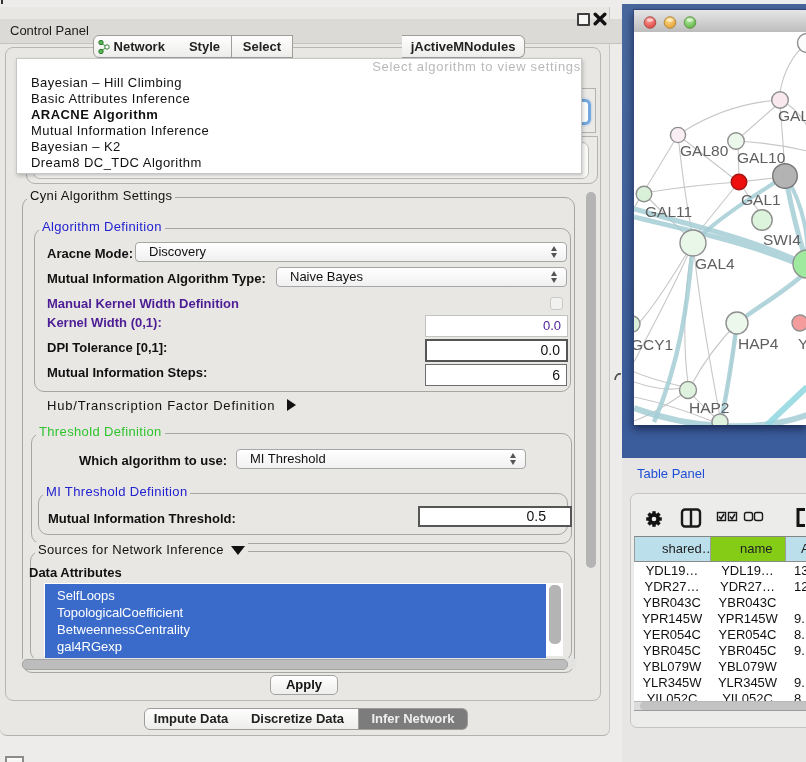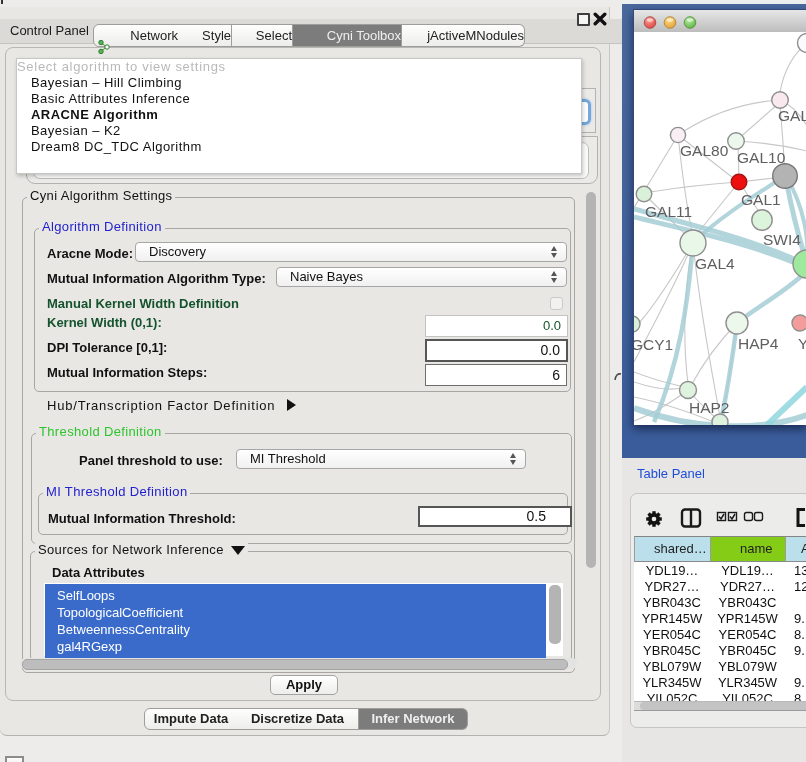--- a/index.html
+++ b/index.html
@@ -5,48 +5,48 @@
 body{width:806px;height:762px;overflow:hidden;background:#edecea;font-family:"Liberation Sans",sans-serif;font-size:13px;color:#111}
 .ab{position:absolute}
 .b{font-weight:bold}
 #root{position:absolute;left:0;top:0;width:806px;height:762px;overflow:hidden}
 
 #cpwin{left:0;top:7px;width:609px;height:728px;background:#e9e7e4;border-right:1px solid #c9c7c4;border-bottom:1px solid #b4b2ae;border-radius:0 0 7px 7px}
 #cptitle{left:0;top:19px;width:631px;height:24px;background:#dcdad7;border-bottom:1px solid #c6c4c0;line-height:24px}
 #cptitle .t{position:absolute;left:10px;top:0;color:#1b1b1b}
 .flicon{left:577px;top:13px;width:9px;height:9px;border:2px solid #3e3e3e;border-radius:1px;background:#f6f6f4}
 
-.tab{top:24px;height:21px;border:1px solid #9f9d99;border-left:none;background:linear-gradient(#fefefe,#ededeb);text-align:right;font-weight:normal;line-height:21px;color:#222}
+.tab{top:35px;height:21px;border:1px solid #9f9d99;border-left:none;background:linear-gradient(#fefefe,#ededeb);text-align:center;font-weight:bold;line-height:21px;color:#222}
 .tab.first{border-left:1px solid #9f9d99;border-radius:6px 0 0 6px}
 .tab.last{border-radius:0 6px 6px 0}
 .tab.sel{background:#7c7c7c;color:#efefef}
 .btab{top:708px;height:20px;border:1px solid #9f9d99;border-left:none;background:linear-gradient(#fefefe,#ededeb);text-align:center;font-weight:bold;line-height:20px;color:#222}
 .btab.first{border-left:1px solid #9f9d99;border-radius:6px 0 0 6px}
 .btab.last{border-radius:0 6px 6px 0}
 .btab.sel{background:#7c7c7c;color:#efefef}
 #panel{left:5px;top:47px;width:594px;height:652px;border:1px solid #b9b7b4;border-radius:8px;background:#e9e7e4}
 
-.grp{border:1px solid #a8a6a2;border-radius:5px}
+.grp{border:1px solid #a8a6a2;border-radius:10px}
 .grp .gt{position:absolute;top:-10px;left:4px;background:#e9e7e4;padding:0 3px;line-height:15px;white-space:nowrap;letter-spacing:0.35px}
 .bluet{color:#2121cf}
 .greent{color:#2ec42e}
-.gray{color:#14532d}
+.gray{color:#4c1d95}
 
 .combo{height:18px;border:1px solid #a6a6a6;border-radius:4px;background:linear-gradient(#ffffff,#f0f0f0);line-height:18px}
 .combo .ct{position:absolute;left:13px;top:0}
 .updn{position:absolute;right:8px;top:3px;width:7px;height:12px}
 .updn:before{content:"";position:absolute;left:0;top:0;border-left:3.5px solid transparent;border-right:3.5px solid transparent;border-bottom:5px solid #555}
 .updn:after{content:"";position:absolute;left:0;bottom:0;border-left:3.5px solid transparent;border-right:3.5px solid transparent;border-top:5px solid #555}
 
 .tf{background:#fff;text-align:right;line-height:20px}
 
 .sbthumb{background:#b4b4b4;border-radius:5px}
 
 #drop{left:16px;top:58px;width:564px;height:114px;background:#fff;border:1px solid #c6c6c6;box-shadow:1px 2px 4px rgba(0,0,0,0.22);line-height:16px}
-#drop .cap{text-align:left;color:#b9b9b9;letter-spacing:0.7px}
+#drop .cap{text-align:right;color:#b9b9b9;letter-spacing:0.7px}
 #drop .it{padding-left:14px;white-space:nowrap;letter-spacing:0.45px}
 
 #desk{left:622px;top:0;width:184px;height:458px;background:linear-gradient(#49699e,#3a5c9b)}
 #netwin{left:633px;top:9px;width:173px;height:415px;box-shadow:0 4px 9px rgba(0,0,25,0.55);border-left:1px solid #33477a;border-top:1px solid #33477a}
 #nettitle{left:0;top:0;width:173px;height:22px;background:linear-gradient(#e6e6e6,#bdbdbd);border-bottom:1px solid #8d8d8d}
 #netcanvas{left:0;top:22px;width:173px;height:393px;background:#fff}
 #tpanel{left:622px;top:458px;width:184px;height:304px;background:#e7e6e4}
 #tbox{left:630px;top:493px;width:190px;height:233px;background:#ececeb;border:1px solid #c6c5c3;border-radius:7px}
 .th{top:536px;height:24px;border-top:1px solid #848484;border-bottom:1px solid #8a8a8a;border-left:1px solid #9b9b9b;text-align:left;line-height:24px;color:#222}
 .trow{height:16px;line-height:16px;text-align:center;background:#fff}
@@ -60,21 +60,20 @@
     </div>
 <div class="ab flicon"></div>
 <svg class="ab" style="left:593px;top:12px" width="14" height="14" viewBox="0 0 14 14">
       <path d="M2.2 2.2 L11.8 11.8 M11.8 2.2 L2.2 11.8" stroke="#111" stroke-width="3.4" stroke-linecap="round"></path>
     </svg>
 <div class="ab" id="panel"></div>
 
 <div class="ab tab first" style="left:93px;width:84px"> Network</div>
 <div class="ab tab" style="left:178px;width:53px">Style</div>
 <div class="ab tab" style="left:232px;width:60px">Select</div>
-<div class="ab tab sel" style="left:293px;width:108px">Cyni Toolbox</div>
 <div class="ab tab last" style="left:402px;width:122px">jActiveMNodules</div>
 <svg class="ab" style="left:98px;top:40px" width="13" height="15" viewBox="0 0 13 15">
       <line x1="3" y1="3" x2="9" y2="7" stroke="#3c9e3c"></line>
       <line x1="3" y1="11" x2="9" y2="7" stroke="#3c9e3c"></line>
       <circle cx="3" cy="2.5" r="2.2" fill="#59b359" stroke="#2c7d2c"></circle>
       <circle cx="9" cy="7" r="2.2" fill="#fff" stroke="#2c7d2c"></circle>
       <circle cx="3" cy="11.5" r="2.2" fill="#59b359" stroke="#2c7d2c"></circle>
     </svg>
 
 <div class="ab grp" style="left:22px;top:197px;width:551px;height:474px">
@@ -100,35 +99,35 @@
 <div class="ab b" style="left:47px;top:340px">DPI Tolerance [0,1]:</div>
 <div class="ab tf" style="left:425px;top:339px;width:133px;height:19px;border:2px solid #565656;padding-right:6px;font-size:14px;line-height:19px">0.0</div>
 <div class="ab b" style="left:47px;top:365px">Mutual Information Steps:</div>
 <div class="ab tf" style="left:425px;top:364px;width:134px;height:20px;border:1.5px solid #6e6e6e;padding-right:6px;font-size:14px;line-height:20px">6</div>
 <div class="ab" style="left:47px;top:398px;letter-spacing:0.8px">Hub/Transcription Factor Definition</div>
 <div class="ab" style="left:287px;top:399px;width:0;height:0;border-top:6px solid transparent;border-bottom:6px solid transparent;border-left:9px solid #111"></div>
 
 <div class="ab grp" style="left:31px;top:433px;width:539px;height:109px">
       <span class="gt greent">Threshold Definition</span>
     </div>
-<div class="ab b" style="left:79px;top:453px">Panel threshold to use:</div>
+<div class="ab b" style="left:79px;top:453px">Which algorithm to use:</div>
 <div class="ab combo" style="left:236px;top:449px;width:288px">
       <span class="ct">MI Threshold</span>
       <span class="updn"></span>
     </div>
 <div class="ab grp" style="left:38px;top:493px;width:528px;height:40px">
       <span class="gt bluet">MI Threshold Definition</span>
     </div>
 <div class="ab b" style="left:48px;top:511px">Mutual Information Threshold:</div>
 <div class="ab tf" style="left:418px;top:506px;width:126px;height:17px;border:2px solid #565656;padding-right:24px;font-size:14px;line-height:17px">0.5</div>
 
 <div class="ab grp" style="left:30px;top:551px;width:540px;height:108px">
       <span class="gt">Sources for Network Inference <span style="display:inline-block;width:0;height:0;border-left:7px solid transparent;border-right:7px solid transparent;border-top:9px solid #111;vertical-align:middle"></span></span>
     </div>
-<div class="ab b" style="left:52px;top:565px">Data Attributes</div>
+<div class="ab b" style="left:29px;top:565px">Data Attributes</div>
 <div class="ab" style="left:44px;top:583px;width:519px;height:73px;background:#fff"></div>
 <div class="ab" style="left:45px;top:584px;width:501px;height:71px;background:#3a6bcb;color:#fff;padding-top:3px;line-height:17px">
       <div style="padding-left:12px">SelfLoops</div>
       <div style="padding-left:12px">TopologicalCoefficient</div>
       <div style="padding-left:12px">BetweennessCentrality</div>
       <div style="padding-left:12px">gal4RGexp</div>
     </div>
 <div class="ab sbthumb" style="left:549px;top:585px;width:12px;height:59px"></div>
 
 <div class="ab" style="left:20px;top:658px;width:557px;height:11px;background:#e3e3e1;border-radius:5px"></div>
@@ -143,20 +142,21 @@
 <div class="ab" style="left:470px;top:88px;width:124px;height:43px;border:1px solid #b2b2b0;background:#eceae7"></div>
 <div class="ab" style="left:440px;top:99px;width:145px;height:20px;border:3px solid #74a7dd;border-radius:6px;background:#fff;box-shadow:0 0 3px #9cc0e6"></div>
 <div class="ab" style="left:26px;top:136px;width:570px;height:46px;border:1px solid #b2b2b0;border-radius:0 0 9px 9px;background:#eceae7"></div>
 <div class="ab" style="left:33px;top:142px;width:554px;height:35px;border:1px solid #bdbdbb;border-radius:7px;background:#fbfbfa"></div>
 
 <div class="ab" id="drop">
       <div class="cap">Select algorithm to view settings</div>
       <div class="it">Bayesian – Hill Climbing</div>
       <div class="it">Basic Attributes Inference</div>
       <div class="it b">ARACNE Algorithm</div>
+      <div class="it">Mutual Information Inference</div>
       <div class="it">Bayesian – K2</div>
       <div class="it">Dream8 DC_TDC Algorithm</div>
     </div>
 <svg class="ab" style="left:613px;top:371px" width="9" height="10" viewBox="0 0 9 10">
       <path d="M2,9 Q3,2 8,3" fill="none" stroke="#4a4a4a" stroke-width="1.6"></path>
     </svg>
 
 <div class="ab" id="desk"></div>
 <div class="ab" style="left:622px;top:0;width:184px;height:4px;background:#eef0ef"></div>
 <div class="ab" id="netwin">
@@ -279,21 +279,21 @@
   <rect x="72.5" y="4.5" width="8" height="8"></rect>
         <rect x="83.5" y="4.5" width="8" height="8"></rect>
   <path d="M74,8.5 l2,2.5 3-5" stroke-width="1.5"></path>
         <path d="M85,8.5 l2,2.5 3-5" stroke-width="1.5"></path>
   <rect x="99.5" y="4.5" width="8" height="8" rx="2"></rect>
         <rect x="109.5" y="4.5" width="8" height="8" rx="2"></rect>
  </g>
  <path d="M153,1.5 h8 l5,5 v11 h-13 z" fill="none" stroke="#131313" stroke-width="3"></path>
 </svg>
 
-<div class="ab th" style="left:634px;width:75px;background:#bcdfec"><span style="margin-left:19px">shared…</span></div>
+<div class="ab th" style="left:634px;width:75px;background:#bcdfec"><span style="margin-left:27px">shared…</span></div>
 <div class="ab th" style="left:710px;width:74px;background:#84cc16"><span style="margin-left:29px">name</span></div>
 <div class="ab th" style="left:785px;width:21px;background:#bcdfec;border-right:none"><span style="margin-left:15px">A</span></div>
 <div class="ab" style="left:634px;top:562px;width:172px;height:139px;background:#fff;overflow:hidden">
  <div class="trow" style="position:absolute;left:0;top:1px;width:76px">YDL19…</div>
       <div class="trow" style="position:absolute;left:76px;top:1px;width:75px">YDL19…</div>
       <div class="trow" style="position:absolute;left:160px;top:1px;width:30px;text-align:left">13.</div>
  <div class="trow" style="position:absolute;left:0;top:17px;width:76px">YDR27…</div>
       <div class="trow" style="position:absolute;left:76px;top:17px;width:75px">YDR27…</div>
       <div class="trow" style="position:absolute;left:160px;top:17px;width:30px;text-align:left">12.</div>
  <div class="trow" style="position:absolute;left:0;top:33px;width:76px">YBR043C</div>

